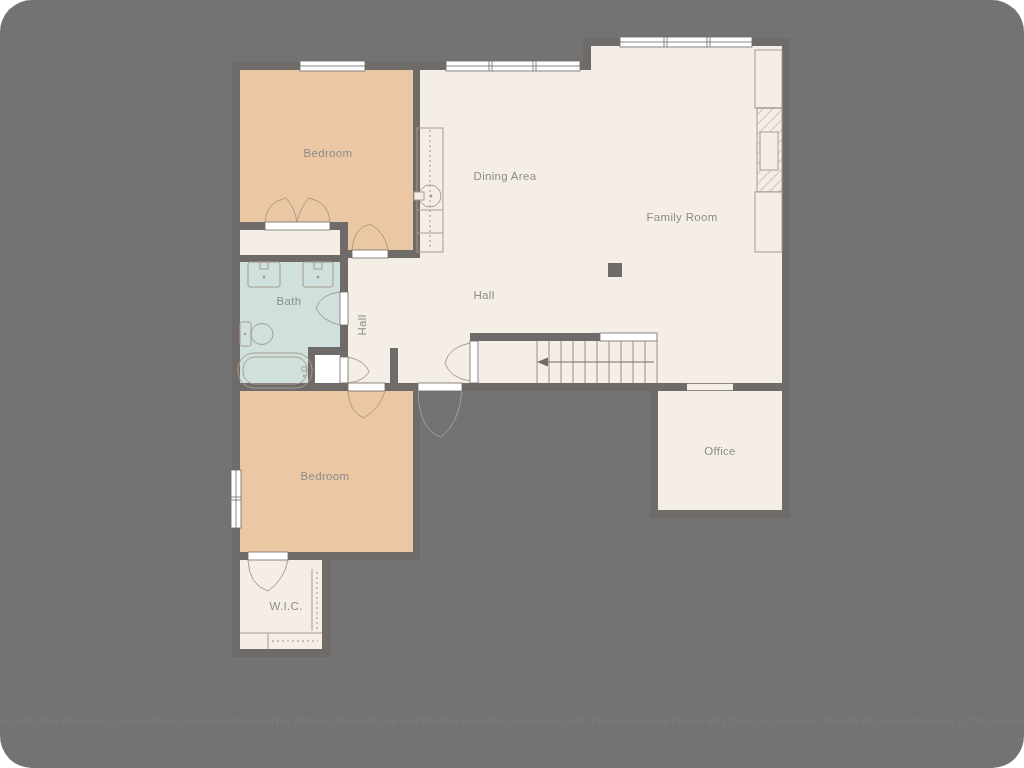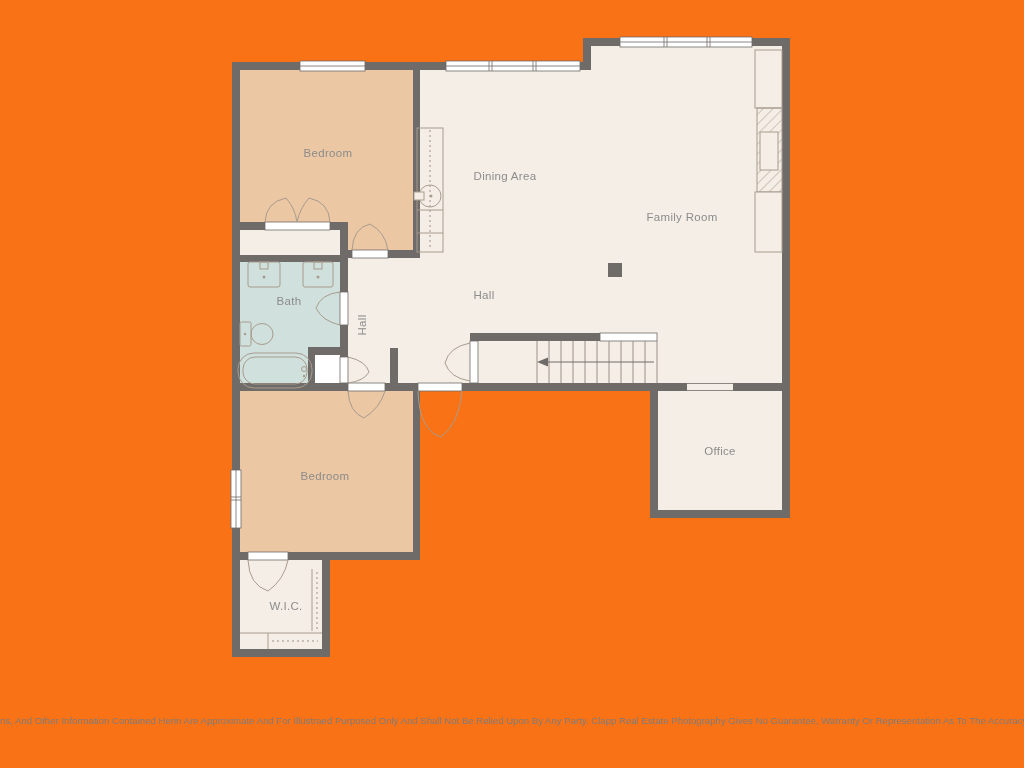--- a/index.html
+++ b/index.html
@@ -1,17 +1,17 @@
 <!DOCTYPE html>
 <html><head>
 <meta charset="utf-8">
 <style>
   html,body{margin:0;padding:0;background:#ffffff;}
-  .page{position:relative;width:1024px;height:768px;background:#f97316;overflow:hidden;
-        font-family:"Liberation Sans", sans-serif;}
+  .page{position:relative;width:1024px;height:768px;background:#737373;overflow:hidden;
+        font-family:"Liberation Sans", sans-serif;border-radius:32px;}
   svg text{font-family:"Liberation Sans", sans-serif;}
   .wall{fill:#6f6b68;}
   .thin{stroke:#6f6b68;stroke-width:0.8;fill:none;}
   .fix{stroke:#a89c8e;stroke-width:1;fill:none;}
   .fixfill{stroke:#a89c8e;stroke-width:1;fill:#f5eee6;}
   .whitefill{fill:#ffffff;stroke:#6f6b68;stroke-width:0.8;}
   .tread{stroke:#9b9289;stroke-width:1;fill:none;}
   .dash{stroke:#9b9289;stroke-width:1;fill:none;stroke-dasharray:2,3;}
   .roomlabel{font-size:11.5px;fill:#8c8c8c;letter-spacing:0.3px;}
   .footer{font-size:9.6px;fill:#7c7c7c;}

